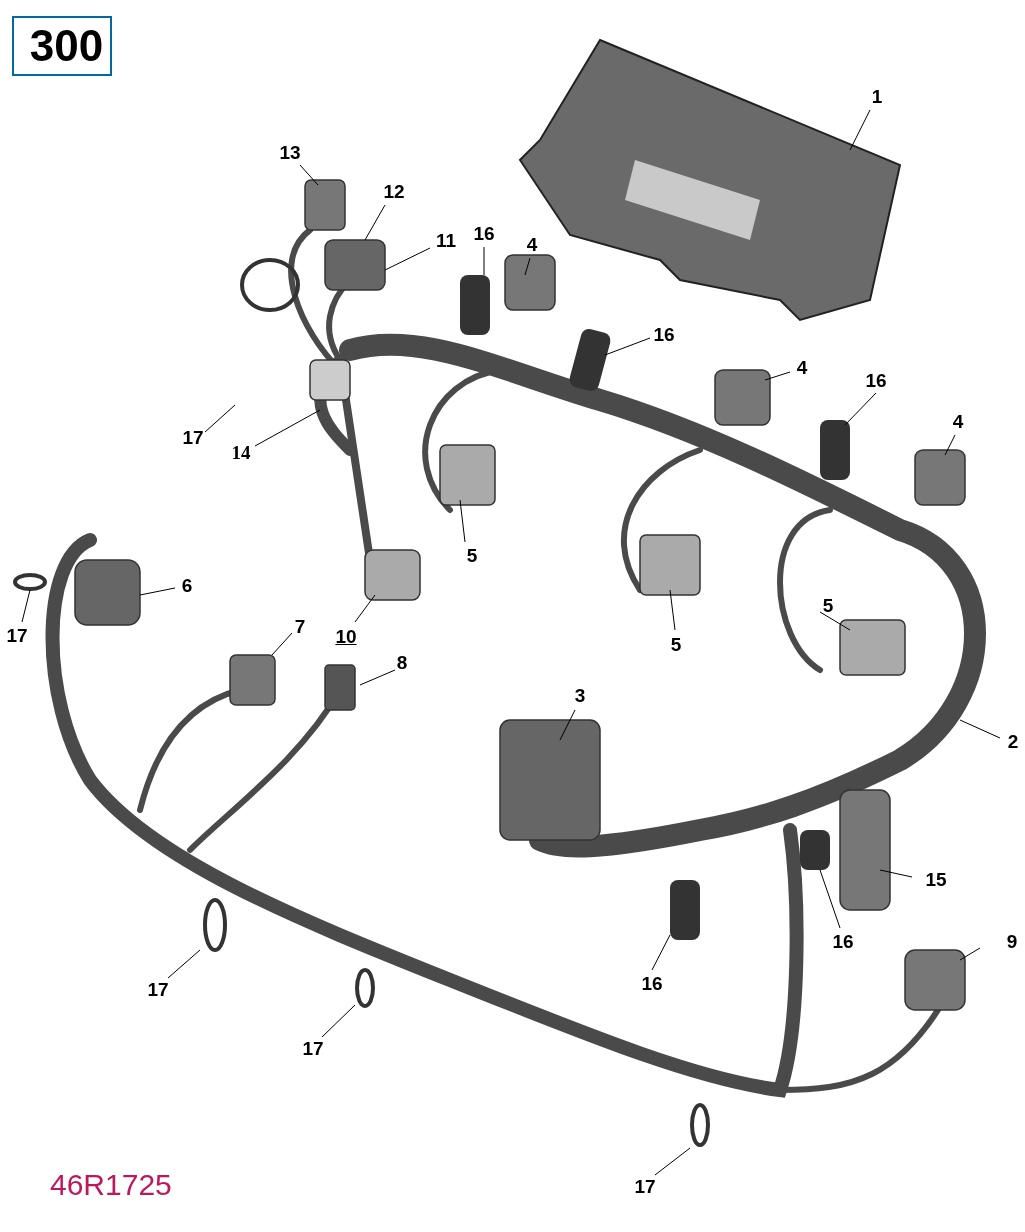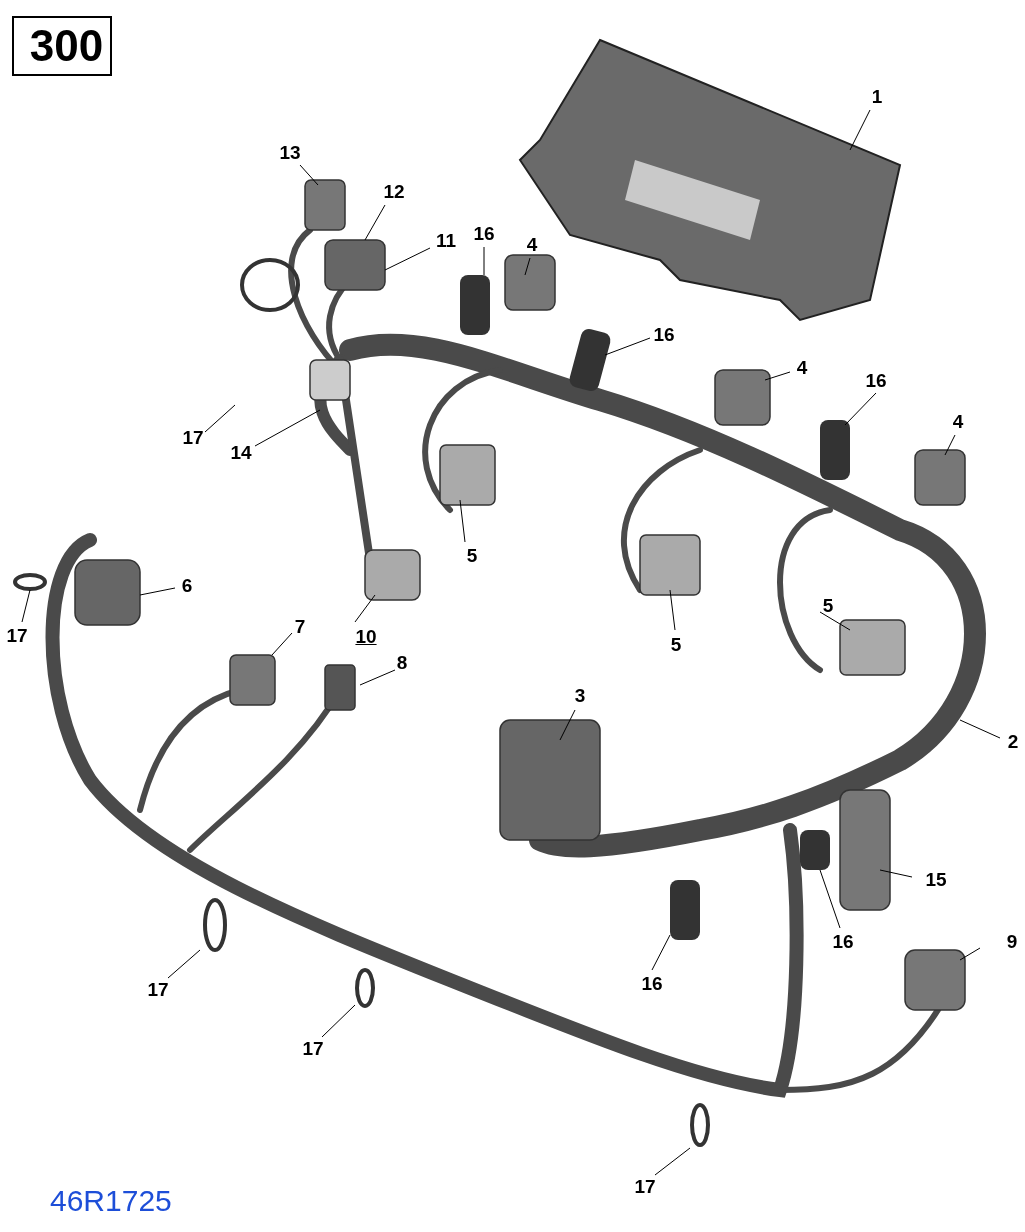--- a/index.html
+++ b/index.html
@@ -1,18 +1,18 @@
 <!DOCTYPE html>
 <html><head>
 <meta charset="utf-8">
 <style>
   html,body{margin:0;padding:0;background:#fff;}
   body{width:1025px;height:1232px;position:relative;overflow:hidden;font-family:"Liberation Sans",sans-serif;}
-  .page-box{position:absolute;left:12px;top:16px;width:100px;height:60px;border:2px solid #000000;box-sizing:border-box;display:flex;align-items:center;justify-content:center;font-weight:bold;font-size:44px;color:#000;padding-left:9px;}
-  .code{position:absolute;left:50px;top:1168px;font-size:30px;color:#1d4ed8;margin-top:16px;}
+  .page-box{position:absolute;left:12px;top:16px;width:100px;height:60px;border:2px solid #0369a1;box-sizing:border-box;display:flex;align-items:center;justify-content:center;font-weight:bold;font-size:44px;color:#000;padding-left:9px;}
+  .code{position:absolute;left:50px;top:1168px;font-size:30px;color:#be185d;}
   .callout{position:absolute;font-weight:bold;font-size:19px;color:#000;transform:translate(-50%,-50%);white-space:nowrap;}
   svg.diagram{position:absolute;left:0;top:0;}
 </style>
 </head>
 <body>
 
 <div class="page-box">
     <span>300</span>
   </div>
 <div class="code">46R1725</div>
@@ -114,25 +114,25 @@
     <div class="callout" style="left: 532px; top: 245px;">4</div>
     <div class="callout" style="left: 802px; top: 368px;">4</div>
     <div class="callout" style="left: 958px; top: 422px;">4</div>
     <div class="callout" style="left: 472px; top: 556px;">5</div>
     <div class="callout" style="left: 676px; top: 645px;">5</div>
     <div class="callout" style="left: 828px; top: 606px;">5</div>
     <div class="callout" style="left: 187px; top: 586px;">6</div>
     <div class="callout" style="left: 300px; top: 627px;">7</div>
     <div class="callout" style="left: 402px; top: 663px;">8</div>
     <div class="callout" style="left: 1012px; top: 942px;">9</div>
-    <div class="callout" style="left: 366px; top: 637px; text-decoration: underline;">10</div>
+    <div class="callout" style="left: 346px; top: 637px; text-decoration: underline;">10</div>
     <div class="callout" style="left: 446px; top: 241px;">11</div>
     <div class="callout" style="left: 394px; top: 192px; text-align: right;">12</div>
     <div class="callout" style="left: 290px; top: 153px; text-align: right;">13</div>
-    <div class="callout" style="left: 241px; top: 453px;">14</div>
+    <div class="callout" style="left: 241px; top: 453px; font-family: Liberation Serif, serif;">14</div>
     <div class="callout" style="left: 928px; top: 880px; margin-left: 8px;">15</div>
     <div class="callout" style="left: 484px; top: 234px;">16</div>
     <div class="callout" style="left: 664px; top: 335px;">16</div>
     <div class="callout" style="left: 876px; top: 381px;">16</div>
     <div class="callout" style="left: 843px; top: 942px;">16</div>
     <div class="callout" style="left: 652px; top: 984px;">16</div>
     <div class="callout" style="left: 193px; top: 438px;">17</div>
     <div class="callout" style="left: 17px; top: 636px;">17</div>
     <div class="callout" style="left: 158px; top: 990px;">17</div>
     <div class="callout" style="left: 313px; top: 1049px;">17</div>

